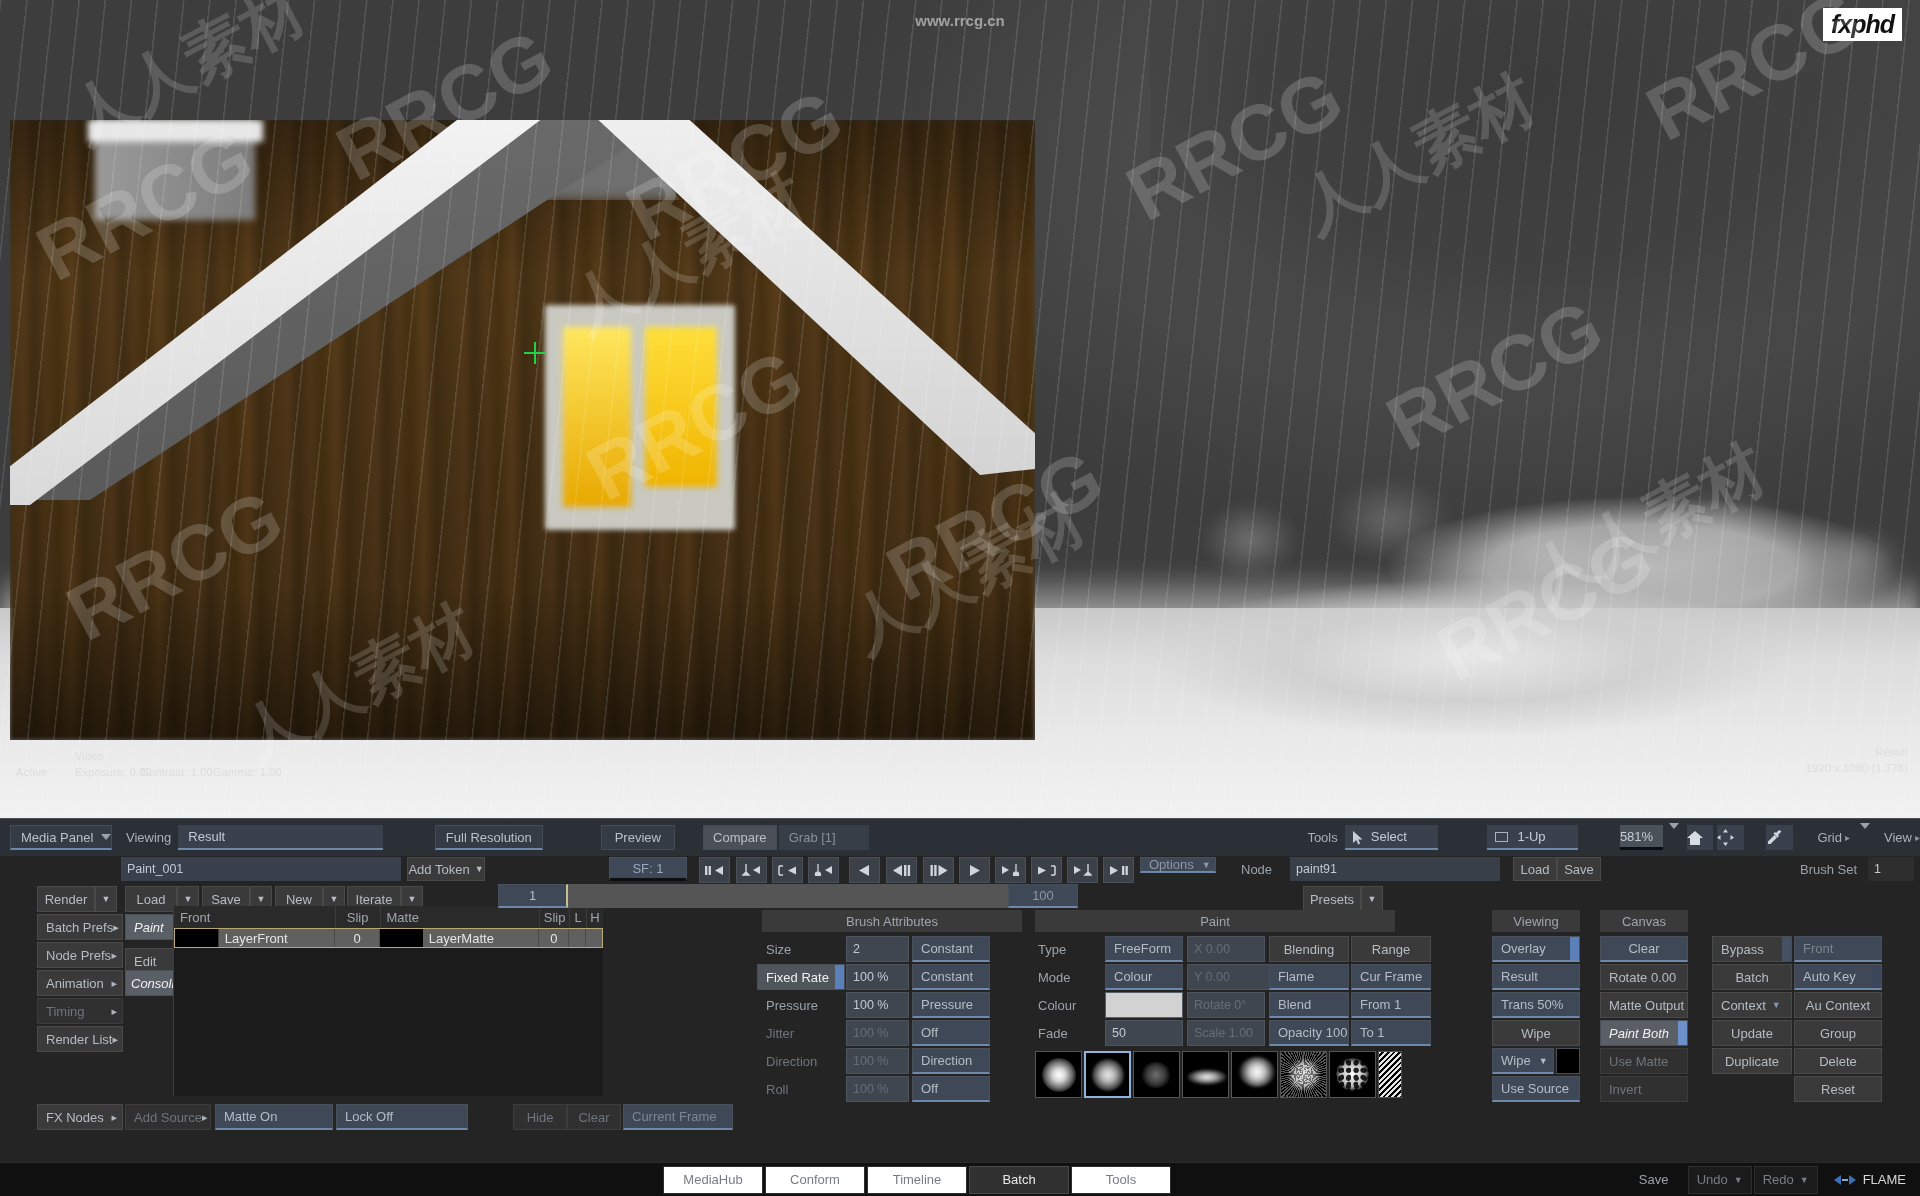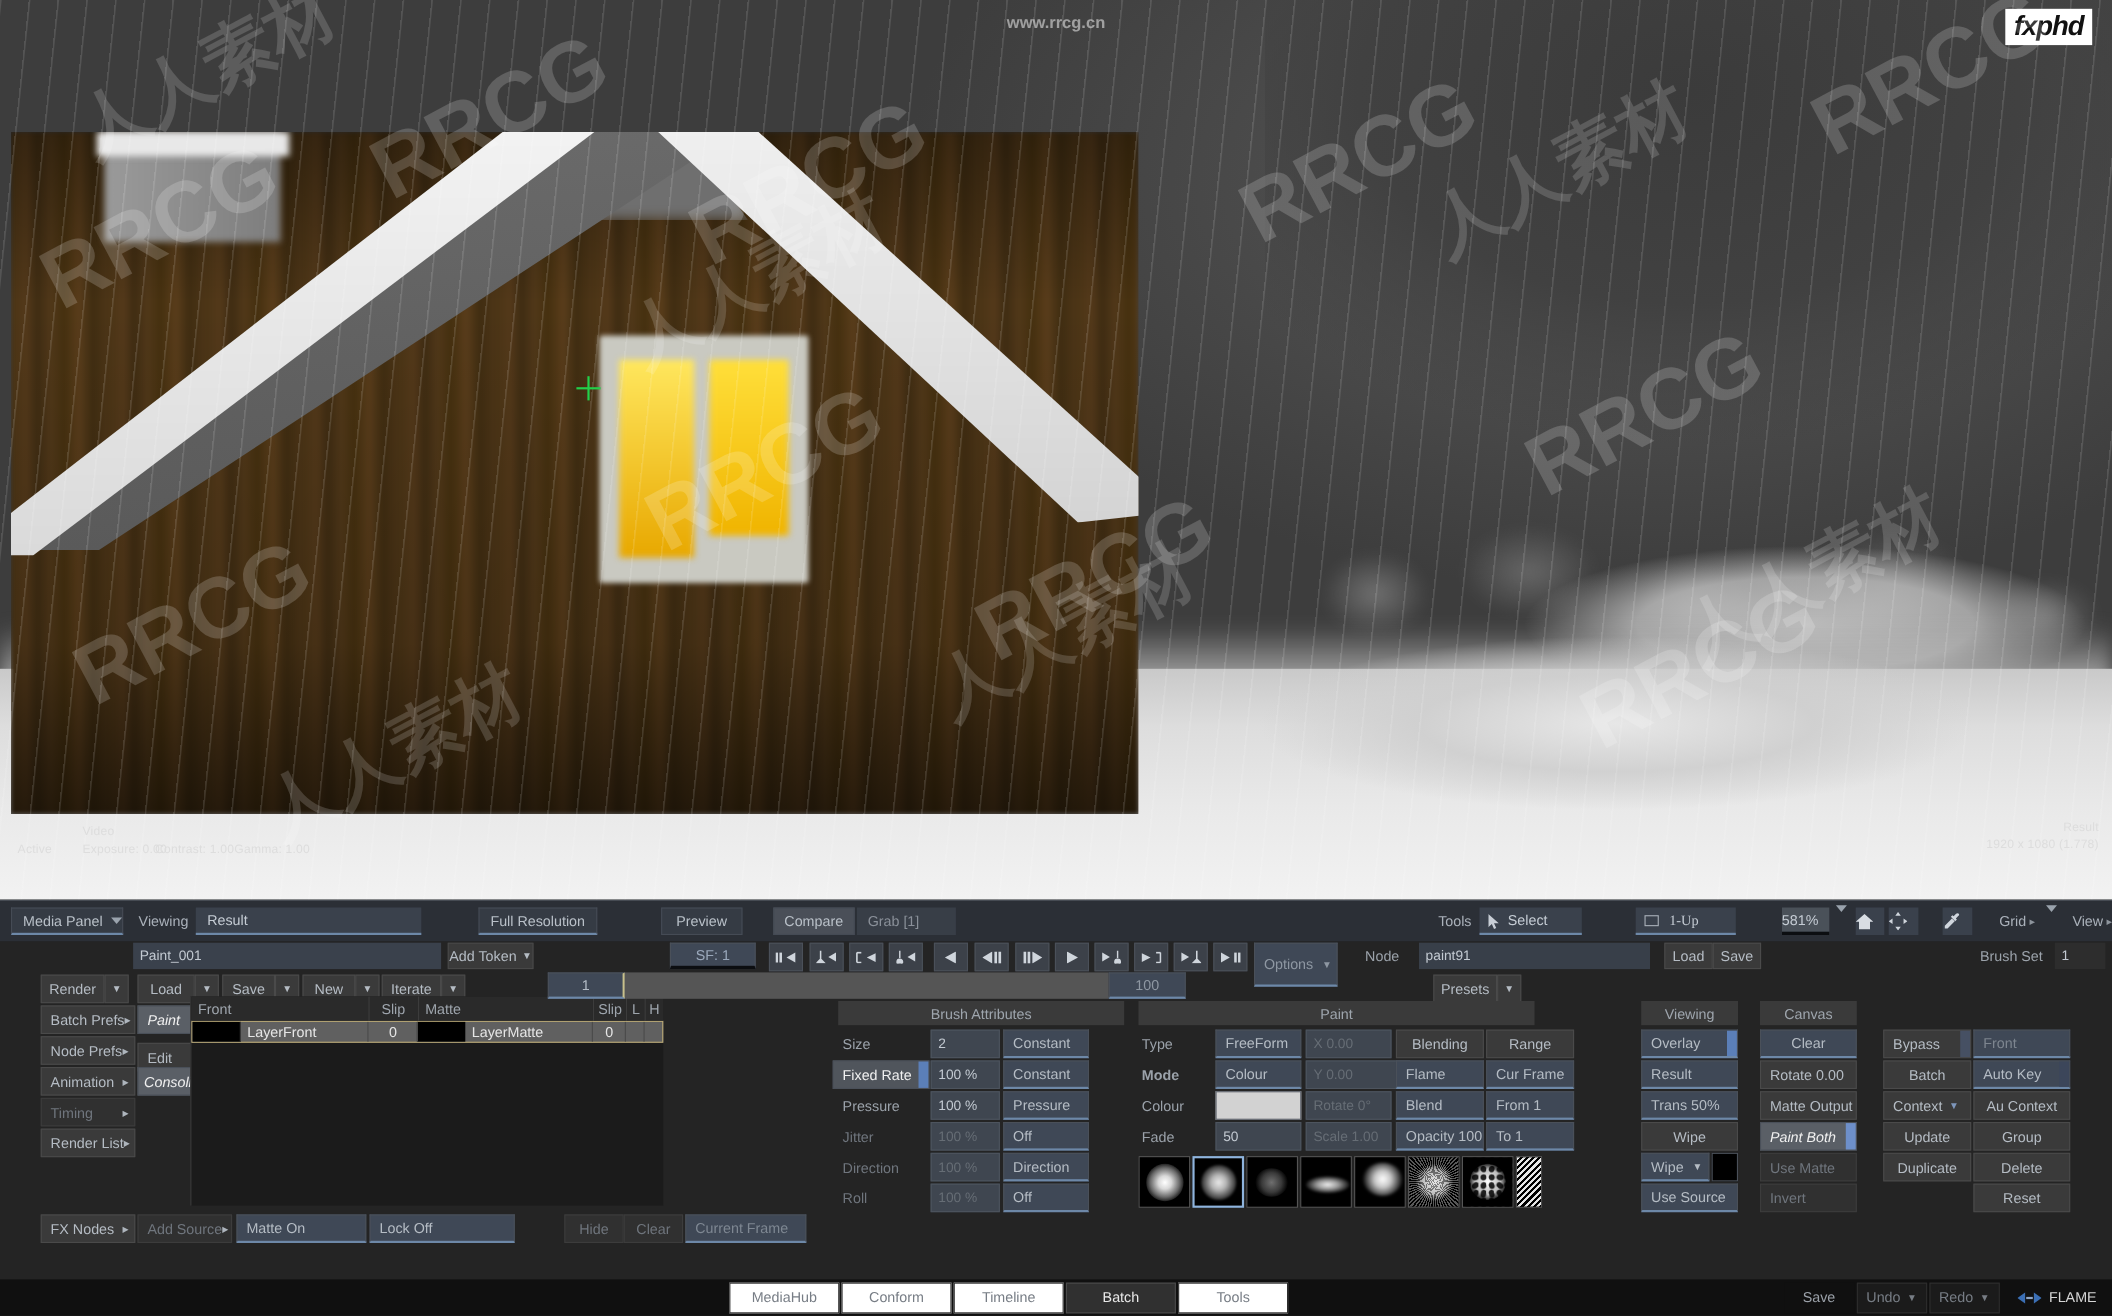--- a/index.html
+++ b/index.html
@@ -222,21 +222,21 @@
   <div class="tbtn plain" style="width:74px;justify-content:center;margin-left:28px;background:#4a4f58;">Compare</div>
   <div class="tfield" style="width:118px;margin-left:2px;border-bottom:none;background:#383e47;color:#8a9099;">Grab [1]</div>
 
   <div class="tlabel" style="margin-left:438px;">Tools</div>
   <div class="tfield" style="width:116px;padding-left:26px;position:relative;">
     <svg style="position:absolute;left:8px;top:6px" width="11" height="14" viewBox="0 0 11 14">
         <path d="M0 0 L0 12 L3.2 9 L5.2 13.5 L7.2 12.6 L5.2 8.4 L9.5 8.4 Z" fill="#c8ced6"></path>
       </svg>
     <span>Select</span>
   </div>
-  <div class="tfield" style="width:110px;margin-left:49px;padding-left:30px;position:relative;font-family:Liberation Serif, serif;">
+  <div class="tfield" style="width:110px;margin-left:49px;padding-left:30px;position:relative;">
     <span style="position:absolute;left:8px;top:7px;width:13px;height:10px;border:1.5px solid #aab1ba;"></span>
     <span>1-Up</span>
   </div>
   <div class="tfield" style="width:52px;margin-left:42px;justify-content:center;padding-left:0;border-bottom:3px solid #0c0e11;background:#4a5159;">581%</div>
   <div style="margin-left:6px;"><span class="caret" style="margin:0;"></span></div>
   <div class="tfield" style="width:30px;margin-left:8px;justify-content:center;padding-left:0;border-bottom:none;">
     <svg width="16" height="14" viewBox="0 0 16 14">
         <path d="M8 0 L16 7 L13 7 L13 14 L3 14 L3 7 L0 7 Z" fill="#d8dde3"></path>
       </svg>
   </div>
@@ -396,21 +396,21 @@
         <path d="M15 0 L15 8 M12 11 L18 11 L15 8 Z" stroke="#cfd5dc" stroke-width="1.4" fill="#cfd5dc"></path>
       </svg>
   </div>
   <div class="tr" style="position:absolute;left:1103px;top:1px;">
     <svg width="19" height="11" viewBox="0 0 19 11">
         <path d="M1 1 L1 10 L9 5.5 Z" fill="#cfd5dc"></path>
         <rect x="13" y="1" width="2.3" height="9" fill="#cfd5dc"></rect>
         <rect x="16.5" y="1" width="2.3" height="9" fill="#cfd5dc"></rect>
       </svg>
   </div>
-  <div class="pbtn blue left" style="position:absolute;left:1140px;top:1px;width:76px;height:40px;color:#8e97a2;">
+  <div class="pbtn blue left" style="position:absolute;left:1140px;top:1px;width:76px;height:16px;color:#8e97a2;">
     <span>Options</span>
     <span style="margin-left:8px;font-size:9px;">▼</span>
   </div>
   <div class="lbl" style="position:absolute;left:1241px;top:0px;">Node</div>
   <div class="vfield" style="position:absolute;left:1290px;top:1px;width:210px;height:24px;background:#383f49;border:none;">paint91</div>
   <div class="pbtn grey" style="position:absolute;left:1513px;top:1px;width:44px;height:24px;">Load</div>
   <div class="pbtn grey" style="position:absolute;left:1557px;top:1px;width:44px;height:24px;">Save</div>
   <div class="lbl" style="position:absolute;left:1800px;top:0px;">Brush Set</div>
   <div class="vfield" style="position:absolute;left:1868px;top:1px;width:46px;height:24px;background:#2d2d2d;border:none;">1</div>
 
@@ -452,21 +452,21 @@
   <div class="pbtn blue left" style="position:absolute;left:912px;top:220px;width:78px;">Off</div>
 
   <div class="hdr" style="position:absolute;left:1035px;top:54px;width:360px;">Paint</div>
 
   <div class="lbl" style="position:absolute;left:1038px;top:80px;">Type</div>
   <div class="pbtn blue left" style="position:absolute;left:1105px;top:80px;width:78px;">FreeForm</div>
   <div class="vfield dimtxt" style="position:absolute;left:1187px;top:80px;width:78px;">X 0.00</div>
   <div class="pbtn grey" style="position:absolute;left:1269px;top:80px;width:80px;">Blending</div>
   <div class="pbtn grey" style="position:absolute;left:1351px;top:80px;width:80px;">Range</div>
 
-  <div class="lbl" style="position:absolute;left:1038px;top:108px;font-weight:bold;">Mode</div>
+  <div class="lbl" style="position:absolute;left:1038px;top:108px;">Mode</div>
   <div class="pbtn blue left" style="position:absolute;left:1105px;top:108px;width:78px;">Colour</div>
   <div class="vfield dimtxt" style="position:absolute;left:1187px;top:108px;width:95px;">Y 0.00</div>
   <div class="pbtn blue left" style="position:absolute;left:1269px;top:108px;width:80px;">Flame</div>
   <div class="pbtn blue left" style="position:absolute;left:1351px;top:108px;width:80px;">Cur Frame</div>
 
   <div class="lbl" style="position:absolute;left:1038px;top:136px;">Colour</div>
   <div style="position:absolute;left:1105px;top:136px;width:78px;height:26px;background:#d2d2d2;border:1px solid #5a6069;"></div>
   <div class="vfield dimtxt" style="position:absolute;left:1187px;top:136px;width:78px;">Rotate 0°</div>
   <div class="pbtn blue left" style="position:absolute;left:1269px;top:136px;width:80px;">Blend</div>
   <div class="pbtn blue left" style="position:absolute;left:1351px;top:136px;width:80px;">From 1</div>

